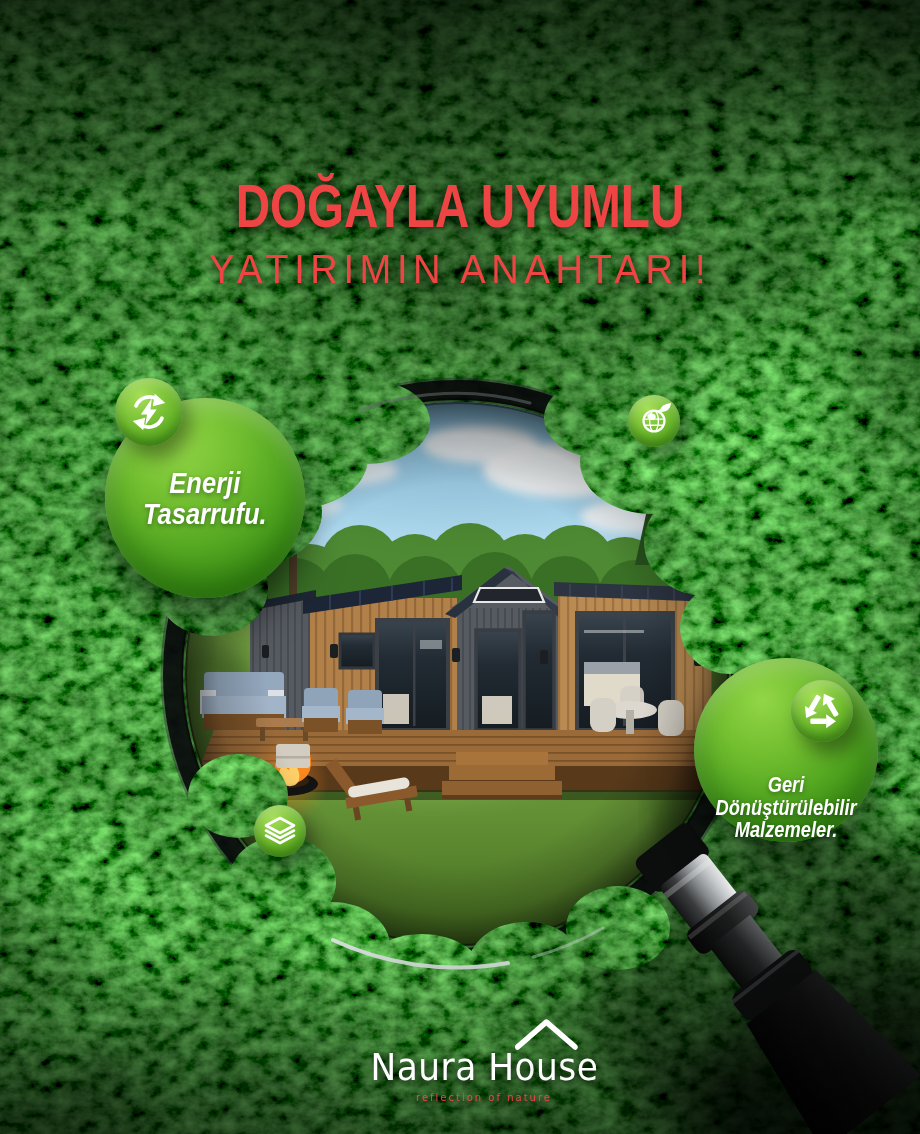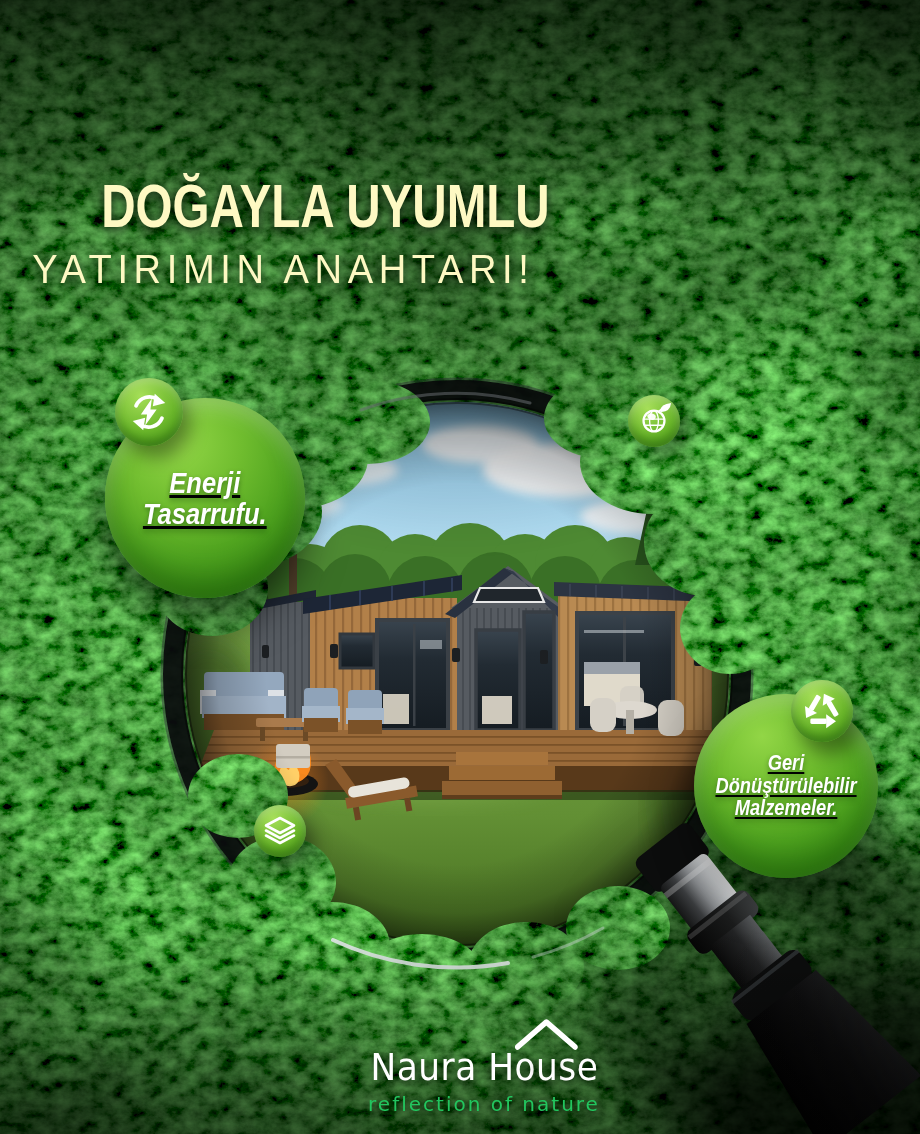--- a/index.html
+++ b/index.html
@@ -10,75 +10,75 @@
   .art{position:absolute;left:0;top:0;}
   .vignette{
     position:absolute;inset:0;pointer-events:none;
     background:
       radial-gradient(ellipse 62% 42% at 50% 19%, rgba(0,0,0,0.42), transparent 72%),
       radial-gradient(ellipse 78% 66% at 50% 56%, transparent 56%, rgba(0,0,0,0.46) 100%),
       linear-gradient(180deg, rgba(0,0,0,0.55), transparent 20%),
       linear-gradient(0deg, rgba(0,0,0,0.5), transparent 18%);
   }
   
-  .headline{position:absolute;left:0;right:0;top:176px;text-align:left;color:#fef9c3;z-index:6;}
+  .headline{position:absolute;left:0;right:0;top:176px;text-align:center;color:#ef4444;z-index:6;}
   .headline .t1{
     font-size:61px;font-weight:700;letter-spacing:0px;line-height:1;
     transform:scaleX(0.78);transform-origin:50% 50%;
     text-shadow:0 3px 12px rgba(0,0,0,0.85);
   }
   .headline .t2{
     margin-top:12px;font-size:41px;font-weight:400;letter-spacing:6px;line-height:1;
     transform:scaleX(0.93);transform-origin:50% 50%;
     text-shadow:0 3px 12px rgba(0,0,0,0.85);
   }
   
   .badge-main{
     position:absolute;border-radius:50%;z-index:7;
     background:radial-gradient(circle at 37% 23%, #92d646 0%, #6fbc2e 32%, #4fa31f 58%, #3a8c14 78%, #2b700c 100%);
     box-shadow:0 24px 40px rgba(0,0,0,0.55), inset 0 -18px 30px rgba(8,58,0,0.38), inset 0 10px 18px rgba(255,255,255,0.25);
-    display:flex;align-items:center;justify-content:center;text-decoration:underline;
+    display:flex;align-items:center;justify-content:center;
   }
   .badge-icon{
     position:absolute;border-radius:50%;z-index:8;
     background:radial-gradient(circle at 38% 26%, #a6df58 0%, #6ab62a 55%, #3f8d13 100%);
     box-shadow:8px 12px 18px rgba(0,0,0,0.38), inset 0 -6px 10px rgba(14,66,0,0.4), inset 0 4px 8px rgba(255,255,255,0.3);
     display:flex;align-items:center;justify-content:center;
   }
   .badge-icon svg{display:block;}
   .badge-lines{
     text-align:center;font-style:italic;font-weight:700;color:#fff;
     transform:scaleX(0.85);transform-origin:50% 50%;line-height:1.05;
     text-shadow:0 2px 6px rgba(0,40,0,0.45);white-space:nowrap;
   }
   .badge-lines span{display:block;}
   .bm-energy{left:105px;top:398px;width:200px;height:200px;}
   .bi-energy{left:115px;top:378px;width:68px;height:68px;}
   .bm-energy .badge-lines{font-size:30px;}
   .bm-sustain{left:601px;top:427px;width:106px;height:106px;}
   .bi-sustain{left:628px;top:395px;width:52px;height:52px;}
   .bm-sustain .badge-lines{font-size:14.5px;}
-  .bm-recycle{left:694px;top:694px;width:184px;height:184px;}
+  .bm-recycle{left:694px;top:658px;width:184px;height:184px;align-items:flex-end;}
   .bi-recycle{left:791px;top:680px;width:62px;height:62px;}
   .bm-recycle .badge-lines{font-size:21.5px;}
   .bm-minimal{left:219px;top:814px;width:152px;height:152px;}
   .bi-minimal{left:254px;top:805px;width:52px;height:52px;}
   .bm-minimal .badge-lines{font-size:20px;}
   
   .logo{position:absolute;left:0;right:0;top:1046px;text-align:center;color:#fff;z-index:6;padding-left:48px;}
   .logo-name{
     font-family:"DejaVu Sans",sans-serif;font-size:37px;letter-spacing:0.5px;
     display:inline-block;transform:scaleX(0.93);transform-origin:50% 50%;
     text-shadow:0 2px 10px rgba(0,0,0,0.8);
   }
   .logo-u{position:relative;display:inline-block;}
   .logo-roof{position:absolute;left:-23px;top:-28px;width:68px;height:32px;}
   .logo-tagline{
-    margin-top:3px;font-family:"DejaVu Sans",sans-serif;font-size:20px;
-    letter-spacing:2px;color:#22c55e;text-shadow:0 2px 8px rgba(0,0,0,0.8);
+    margin-top:3px;font-family:"DejaVu Sans",sans-serif;font-size:10px;
+    letter-spacing:2px;color:#ef4444;text-shadow:0 2px 8px rgba(0,0,0,0.8);
   }
 </style>
 </head>
 <body>
 
 <div class="poster">
 
   <svg class="art" width="920" height="1134" viewBox="0 0 920 1134">
     <defs>
       <filter id="forestF" x="-5%" y="-5%" width="110%" height="110%" primitiveUnits="userSpaceOnUse">

